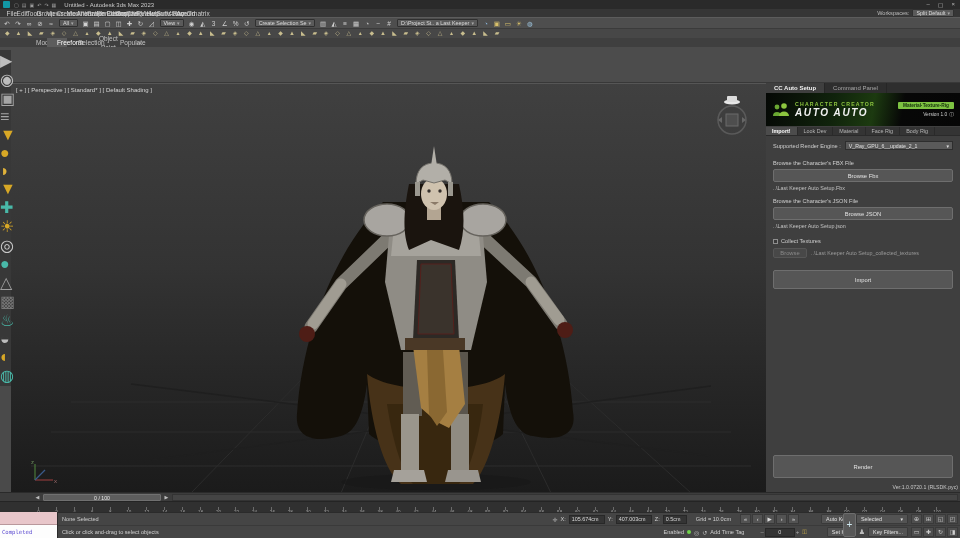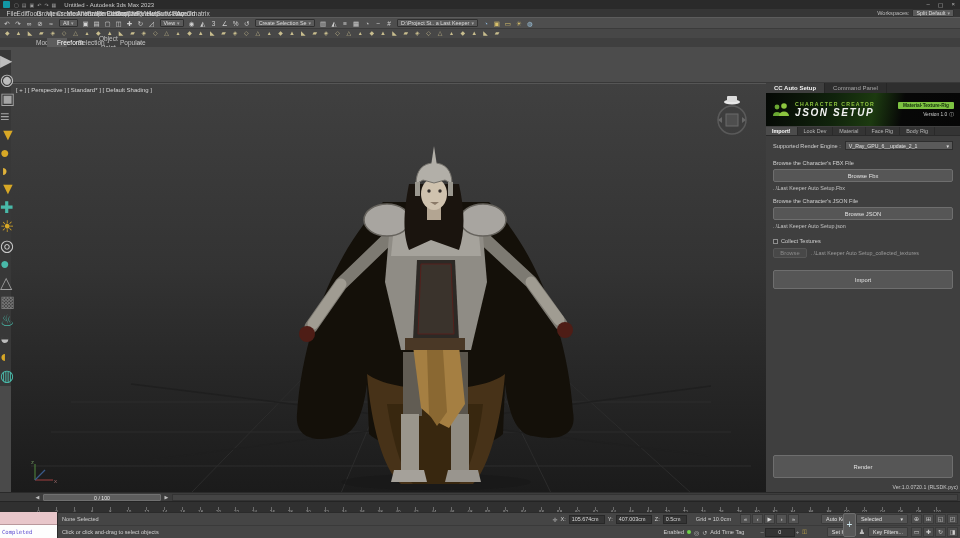--- a/index.html
+++ b/index.html
@@ -380,21 +380,21 @@
 
     <div class="cclogo" data-name="cc-logo-banner">
       <svg data-name="cc-logo-icon" width="18" height="16" viewBox="0 0 18 16">
         <circle cx="5" cy="5" r="2.4" fill="#6aa832"></circle>
           <circle cx="12" cy="4" r="2.8" fill="#8dc63f"></circle>
         <path d="M1,14 a4,4 0 0 1 8,0 Z" fill="#6aa832"></path>
           <path d="M7,14 a5,4.5 0 0 1 10,0 Z" fill="#8dc63f"></path>
       </svg>
       <span class="ltxt">
         <div class="l1" data-name="logo-line1">CHARACTER CREATOR</div>
-        <div class="l2" data-name="logo-line2">JSON SETUP</div>
+        <div class="l2" data-name="logo-line2">AUTO AUTO</div>
       </span>
       <span class="badgecol">
         <span class="badge" data-name="material-texture-rig-badge">Material·Texture·Rig</span>
         <span class="verline">
           <span data-name="plugin-version">Version 1.0</span>
           <span data-name="info-icon">ⓘ</span>
         </span>
       </span>
     </div>
 

